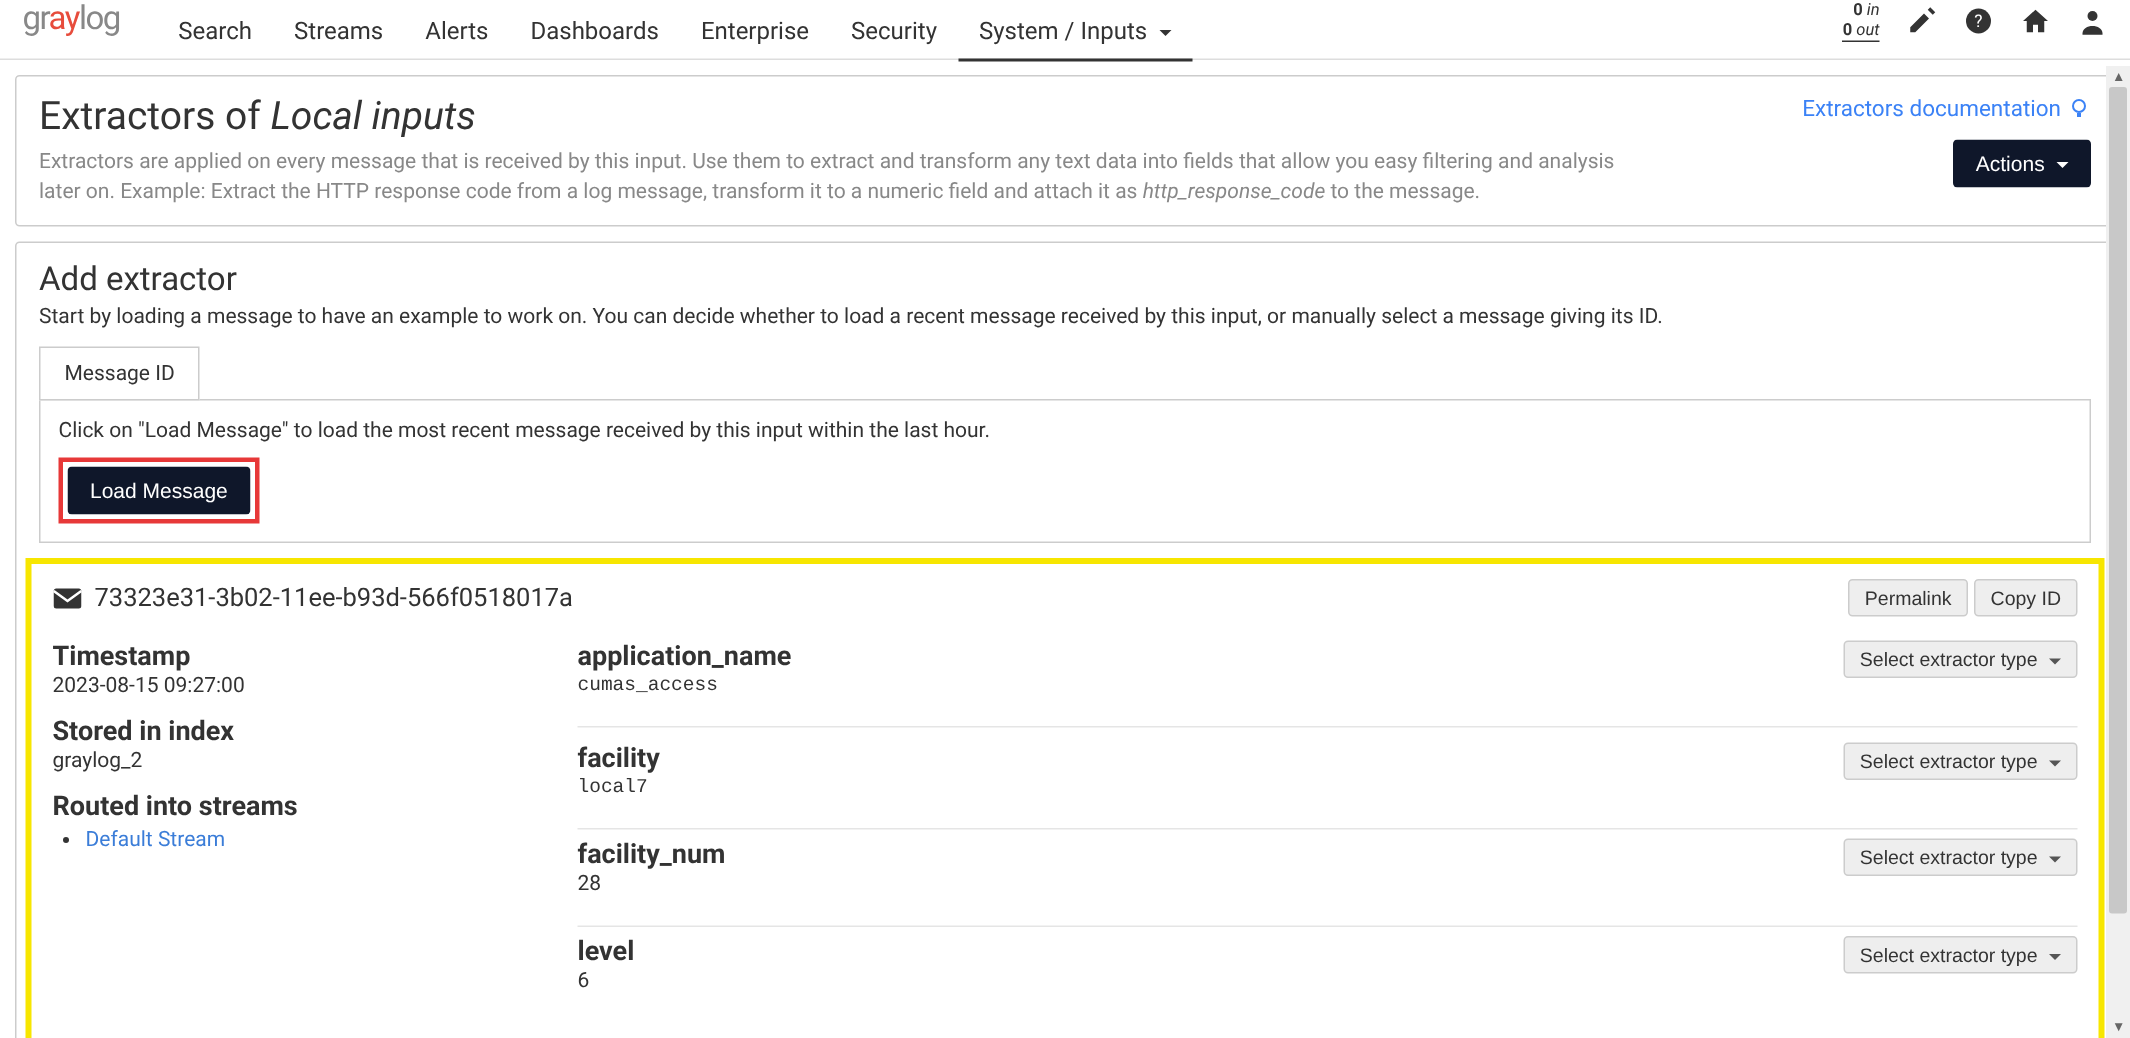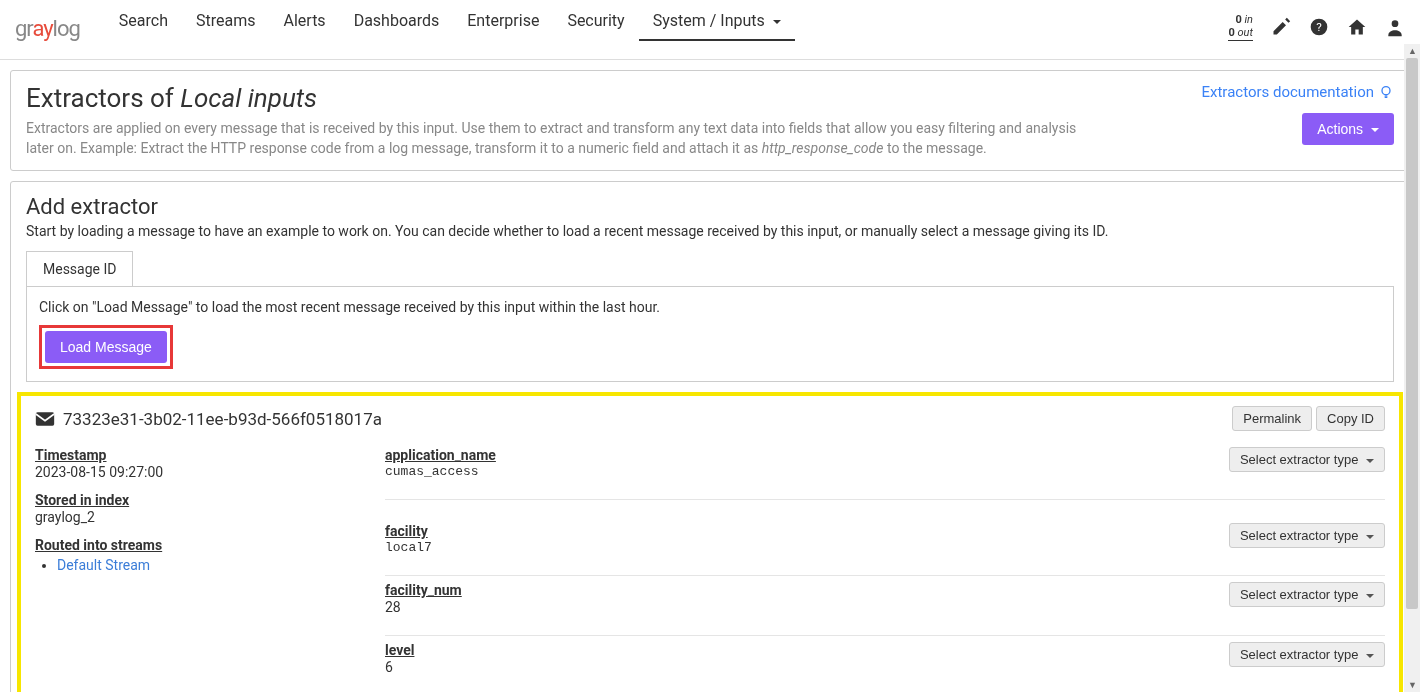--- a/index.html
+++ b/index.html
@@ -1,17 +1,17 @@
 <!DOCTYPE html>
 <html><head>
 <meta charset="utf-8">
 <style>
 * { box-sizing: border-box; margin: 0; padding: 0; }
 body { font-family: -apple-system, BlinkMacSystemFont, "Segoe UI", Roboto, sans-serif; font-size: 14px; color: #333; background: #fff; width: 1420px; }
-.navbar { display: flex; align-items: flex-end; height: 60px; border-bottom: 1px solid #ddd; padding: 18px 15px; }
+.navbar { display: flex; align-items: flex-start; height: 40px; border-bottom: 1px solid #ddd; padding: 0 15px; }
 .logo { font-size: 22px; font-weight: 400; letter-spacing: -1px; margin-right: 25px; }
 .logo .gr { color: #888; }
 .logo .ay { color: #e74c3c; }
 .logo .log { color: #888; }
 .navmenu { display: flex; gap: 0; flex: 1; }
 .navmenu a { color: #333; text-decoration: none; padding: 11px 14px; font-size: 16px; }
 .navmenu a.active { border-bottom: 2px solid #333; padding-bottom: 9px; }
 .nav-right { display: flex; align-items: center; gap: 18px; margin-left: auto; }
 .throughput { font-size: 11px; text-align: right; line-height: 1.2; border-bottom: 1px solid #333; padding-bottom:1px;}
 .throughput .num { font-weight: bold; }
@@ -22,21 +22,21 @@
 .page-content { padding: 10px; }
 .panel { border: 1px solid #ccc; border-radius: 3px; padding: 12px 15px; margin-bottom: 10px; background: #fff; }
 .page-head { display: flex; align-items: flex-start; }
 .page-head .left { flex: 1; }
 .page-head h1 { font-size: 26px; font-weight: 400; color: #333; margin-bottom: 6px; }
 .page-head h1 em { font-style: italic; }
 .page-head .desc { color: #888; font-size: 14px; line-height: 1.4; max-width: 1060px;}
 .page-head .desc em { font-style: italic; }
 .doclink { color: #3b82f6; text-decoration: none; font-size: 15px; display: inline-flex; align-items: center; gap: 4px; margin-bottom: 12px;}
 .btn { display: inline-block; padding: 7px 14px; border-radius: 3px; font-size: 14px; cursor: pointer; border: 1px solid transparent; }
-.btn-blue { background: #8b5cf6; color: #fff; }
+.btn-blue { background: #0f172a; color: #fff; }
 .btn-green-faded { background: #9fcf9f; color: #fff; }
 .btn-gray { background: #eee; color: #333; border-color: #ccc; font-size: 13px; padding: 4px 10px;}
 .redbox { border: 3px solid #e73838; padding: 3px; display: inline-block; }
 h2.section { font-size: 22px; font-weight: 400; margin-bottom: 4px; }
 .section-desc { color: #333; margin-bottom: 8px; }
 .tabs { display: flex; margin-top: 12px; }
 .tab { padding: 9px 16px; border: 1px solid #ccc; background: #fff; cursor: pointer; margin-bottom: -1px; font-size: 14px;}
 .tab.inactive { border-bottom: 1px solid #ccc; }
 .tab.active { border-bottom: 1px solid #fff; }
 .tab + .tab { margin-left: 4px; }
@@ -44,21 +44,21 @@
 .tab-help { margin-bottom: 10px; }
 .input-select { background: #eee; border: 1px solid #ccc; padding: 7px 10px; color: #666; width: 410px; display: inline-flex; justify-content: space-between; align-items:center; font-size:14px; border-radius:2px;}
 .yellowbox { border: 4px solid #f7e600; padding: 10px 14px; margin-top: 10px; }
 .msg-head { display: flex; align-items: center; }
 .msg-head .left { display:flex; align-items:center; gap:8px; flex:1;}
 .msg-id { font-size: 17px; }
 .msg-actions { display:flex; gap:4px;}
 .msg-body { display: flex; margin-top: 16px; gap: 30px; }
 .col1 { width: 320px; }
 .col2 { flex: 1; }
-.field-label { font-weight: bold; margin-bottom: 1px; font-size: 14px; text-decoration: underline;}
+.field-label { font-weight: bold; margin-bottom: 1px; font-size: 18px;}
 .field-value { margin-bottom: 12px; font-size: 14px;}
 .field-value.mono { font-family: "Courier New", monospace; font-size: 13px; }
 .field-row { display:flex; align-items:flex-start;}
 .field-row .fdata { flex:1; }
 .field-row .faction { margin-left: 10px; }
 ul.streams { list-style: disc; padding-left: 22px; margin-top:4px;}
 ul.streams a { color: #3b7dd8; text-decoration: none; }
 .envelope-icon { width: 20px; height: 16px; fill: #333; }
 .bulb-icon { width:16px; height:16px; fill:none; stroke:#3b82f6; stroke-width:2;}
 .scrollbar { position: fixed; right: 0; top: 44px; bottom: 0; width: 16px; background: #f0f0f0; }
@@ -172,21 +172,21 @@
           </ul>
         </div>
         <div class="col2" id="fields-col">
         <div class="field-row" style="border-top: none; padding-top: 0px; margin-bottom: 8px;">
               <div class="fdata">
                 <div class="field-label">application_name</div>
                 <div class="field-value mono">cumas_access</div>
               </div>
               <div class="faction"><button class="btn btn-gray">Select extractor type <span class="caret caret-gray"></span></button></div>
             </div>
-            <div class="field-row" style="border-top: 1px solid rgb(229, 229, 229); padding-top: 23px; margin-bottom: 8px;">
+            <div class="field-row" style="border-top: 1px solid rgb(229, 229, 229); padding-top: 10px; margin-bottom: 8px;">
               <div class="fdata">
                 <div class="field-label">facility</div>
                 <div class="field-value mono">local7</div>
               </div>
               <div class="faction"><button class="btn btn-gray">Select extractor type <span class="caret caret-gray"></span></button></div>
             </div>
             <div class="field-row" style="border-top: 1px solid rgb(229, 229, 229); padding-top: 6px; margin-bottom: 8px;">
               <div class="fdata">
                 <div class="field-label">facility_num</div>
                 <div class="field-value">28</div>

